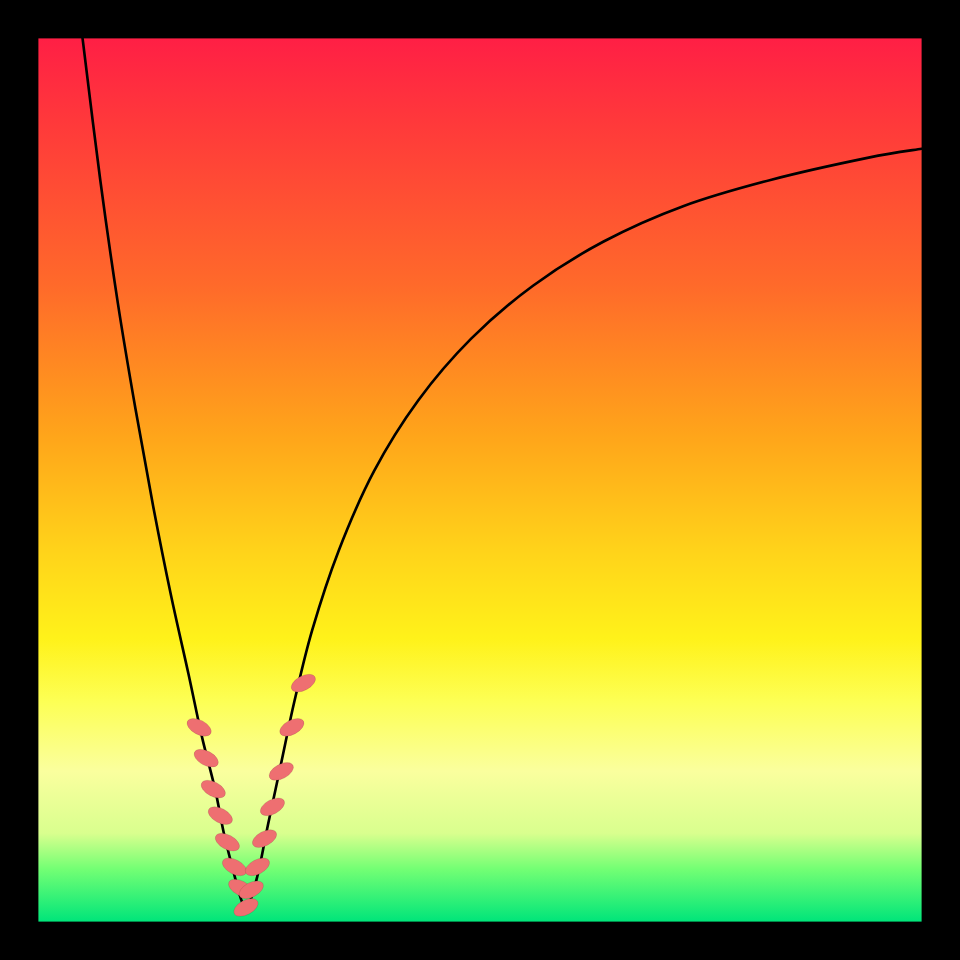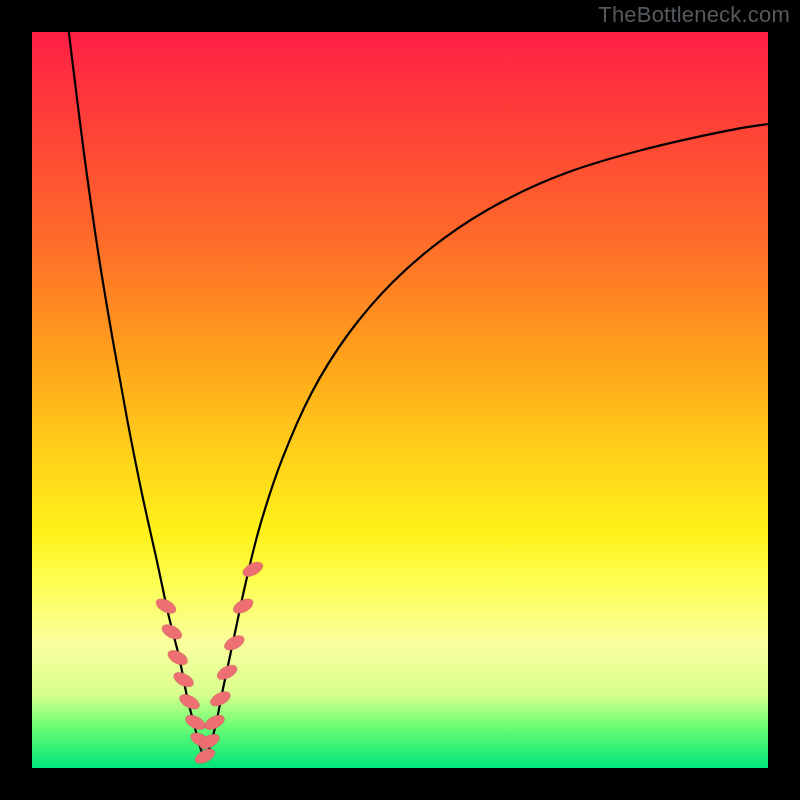--- a/index.html
+++ b/index.html
@@ -67,21 +67,20 @@
   .dot {
     fill: #ee6f71;
     stroke: rgba(0,0,0,0.15);
     stroke-width: 0.5;
   }
 </style>
 </head>
 <body>
 
 <div class="frame">
-  <div class="watermark">TheBottleneck.com</div>
   <div class="plot-area">
     <svg class="curves" viewBox="0 0 736 736">
 
     <path class="curve" d="M 36.80 0.00 C 39.25 19.63, 46.61 80.96, 51.52 117.76 C 56.43 154.56, 61.33 188.91, 66.24 220.80 C 71.15 252.69, 76.05 280.91, 80.96 309.12 C 85.87 337.33, 90.77 364.32, 95.68 390.08 C 100.59 415.84, 105.49 440.37, 110.40 463.68 C 115.31 486.99, 120.83 510.29, 125.12 529.92 C 129.41 549.55, 132.48 565.49, 136.16 581.44 C 139.84 597.39, 144.13 612.11, 147.20 625.60 C 150.27 639.09, 152.11 651.36, 154.56 662.40 C 157.01 673.44, 159.71 683.25, 161.92 691.84 C 164.13 700.43, 165.97 707.79, 167.81 713.92 C 169.65 720.05, 172.10 726.19, 172.96 728.64"></path>
         <path class="curve" d="M 172.96 728.64 C 173.82 726.19, 176.27 720.05, 178.11 713.92 C 179.95 707.79, 181.79 701.65, 184.00 691.84 C 186.21 682.03, 188.29 669.76, 191.36 655.04 C 194.43 640.32, 198.72 620.69, 202.40 603.52 C 206.08 586.35, 209.15 570.40, 213.44 552.00 C 217.73 533.60, 222.03 513.97, 228.16 493.12 C 234.29 472.27, 241.65 448.96, 250.24 426.88 C 258.83 404.80, 268.64 381.49, 279.68 360.64 C 290.72 339.79, 302.99 320.16, 316.48 301.76 C 329.97 283.36, 344.69 266.19, 360.64 250.24 C 376.59 234.29, 393.76 219.57, 412.16 206.08 C 430.56 192.59, 450.19 180.32, 471.04 169.28 C 491.89 158.24, 513.97 148.43, 537.28 139.84 C 560.59 131.25, 585.12 124.51, 610.88 117.76 C 636.64 111.01, 670.99 103.65, 691.84 99.36 C 712.69 95.07, 728.64 93.23, 736.00 92.00"></path>
         <ellipse class="dot" cx="133.95" cy="574.08" rx="6" ry="11" transform="rotate(-62 133.95 574.08)"></ellipse>
         <ellipse class="dot" cx="139.84" cy="599.84" rx="6" ry="11" transform="rotate(-62 139.84 599.84)"></ellipse>
         <ellipse class="dot" cx="145.73" cy="625.60" rx="6" ry="11" transform="rotate(-62 145.73 625.60)"></ellipse>
         <ellipse class="dot" cx="151.62" cy="647.68" rx="6" ry="11" transform="rotate(-62 151.62 647.68)"></ellipse>
         <ellipse class="dot" cx="157.50" cy="669.76" rx="6" ry="11" transform="rotate(-62 157.50 669.76)"></ellipse>

